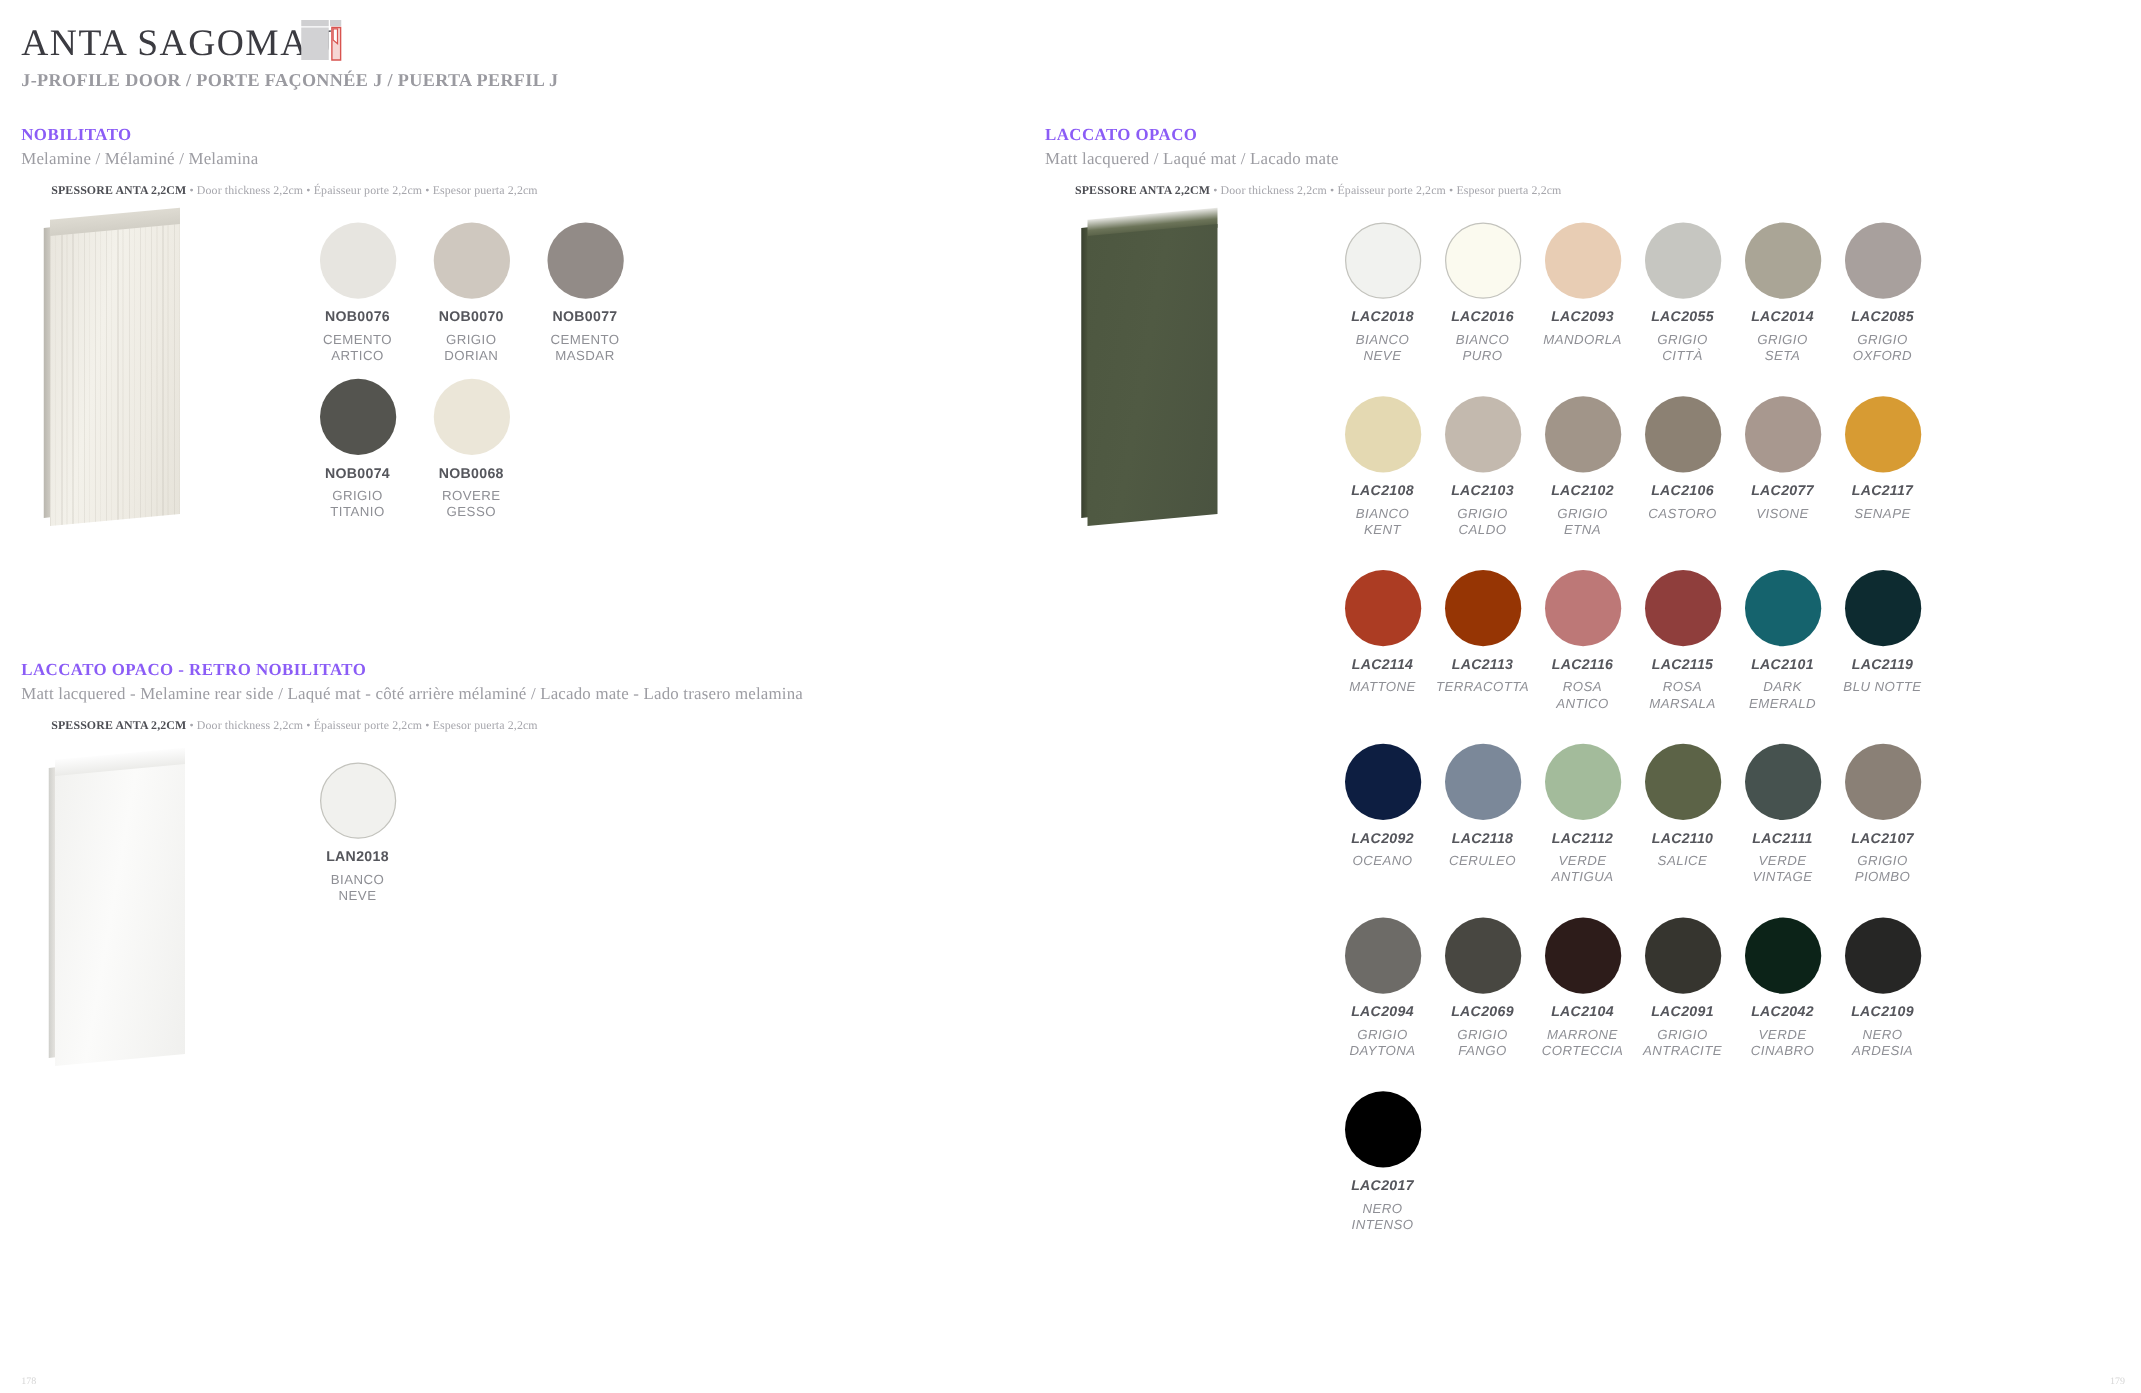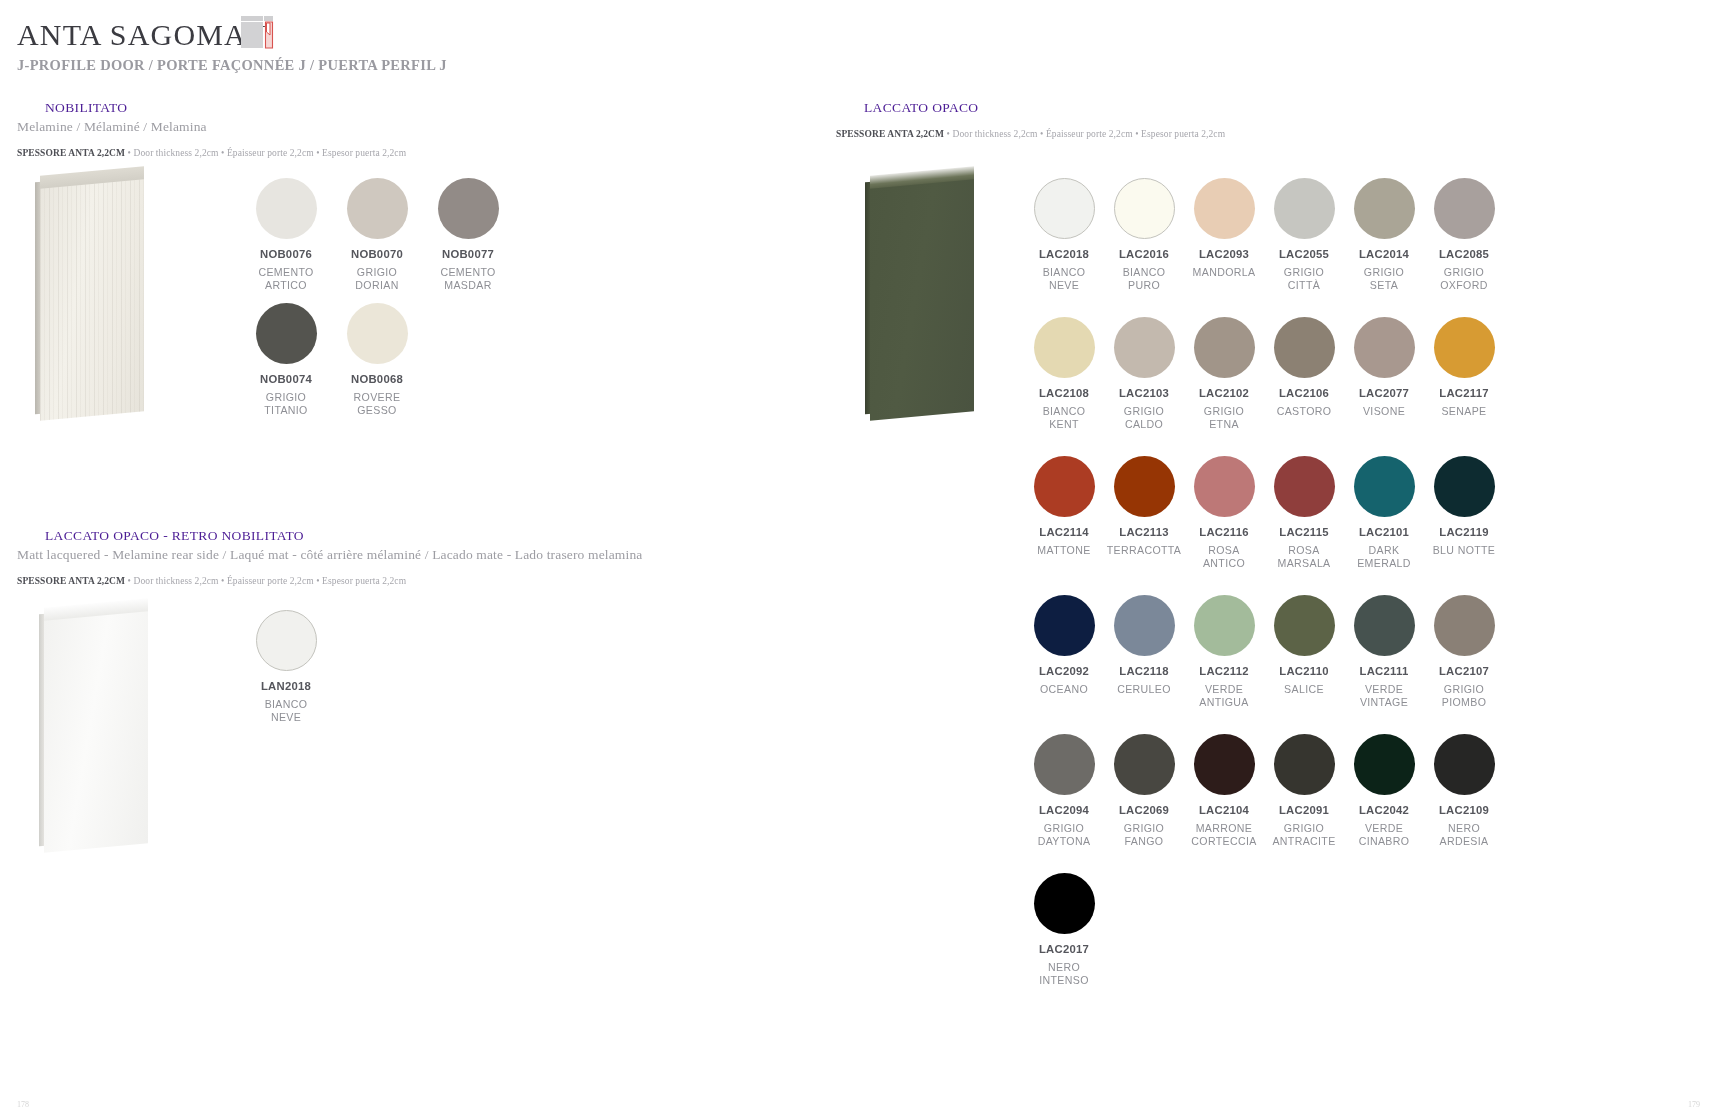--- a/index.html
+++ b/index.html
@@ -26,32 +26,32 @@
     position: absolute; left: 17px; top: 57px;
     font-family: "Liberation Serif", serif;
     font-size: 14.5px; font-weight: 700;
     letter-spacing: .3px; color: #9a9aa0;
   }
 
   
   .section { position: absolute; }
   .sec-title {
     font-family: "Liberation Serif", serif;
-    font-size: 13.5px; font-weight: 400;
-    letter-spacing: .35px; color: #4c1d95; margin-left: 28px;
+    font-size: 13.5px; font-weight: 700;
+    letter-spacing: .35px; color: #8b5cf6;
   }
   .sec-sub {
     font-family: "Liberation Serif", serif;
     font-size: 13.5px; color: #9d9da3;
     margin-top: 3px; letter-spacing: .15px;
   }
   .sec-spec {
     font-family: "Liberation Serif", serif;
     font-size: 9.5px; color: #a6a6ac;
-    margin-top: 13px; letter-spacing: .1px; white-space: nowrap;
+    margin-top: 13px; letter-spacing: .1px; white-space: nowrap; margin-left: 24px;
   }
   .sec-spec b { color: #4d4e54; font-weight: 700; }
 
   
   .door-wrap { position: absolute; }
   .door {
     position: relative; width: 100%; height: 100%;
   }
   .door-face {
     position: absolute; left: 10px; top: 16px;
@@ -114,23 +114,23 @@
     column-gap: 0px; row-gap: 25px; gap: 11px;
   }
   #grid-nob .dot { width: 61px; height: 61px; }
 
   
   #grid-lan { left: 246px; top: 610px; grid-template-columns: 80px; }
   #grid-lan .dot { width: 61px; height: 61px; }
 
   
   #grid-lac {
-    left: 1024px; top: 178px;
+    left: 1066px; top: 178px;
     grid-template-columns: repeat(6, 80px);
-    column-gap: 0px; row-gap: 25px;
+    column-gap: 0px; row-gap: 25px; font-style: italic;
   }
   #grid-lac .dot { width: 61px; height: 61px; }
 
   .page-num {
     position: absolute; font-size: 8px; color: #d6d6d6;
     font-family: "Liberation Serif", serif;
   }
 </style>
 </head>
 <body>
@@ -208,20 +208,21 @@
   <div class="grid" id="grid-lan">
       <div class="sw">
         <div class="dot ring" style="background: rgb(241, 241, 238);"></div>
         <div class="code">LAN2018</div>
         <div class="nm">BIANCO<br>NEVE</div>
       </div>
     </div>
 
   <div class="section" style="left:836px; top:100px; width:700px;">
     <div class="sec-title">LACCATO OPACO</div>
+    <div class="sec-sub">Matt lacquered / Laqué mat / Lacado mate</div>
     <div class="sec-spec"><b>SPESSORE ANTA 2,2CM</b><span> • Door thickness 2,2cm • Épaisseur porte 2,2cm • Espesor puerta 2,2cm</span></div>
   </div>
 
   <div class="door-wrap dg" style="left:860px; top:168px; width:130px; height:258px;">
     <div class="door">
       <div class="door-edge"></div>
       <div class="door-top"></div>
       <div class="door-face"></div>
     </div>
   </div>

